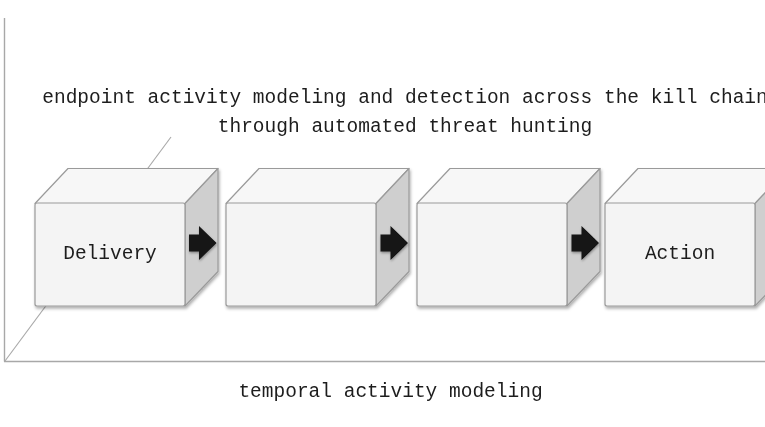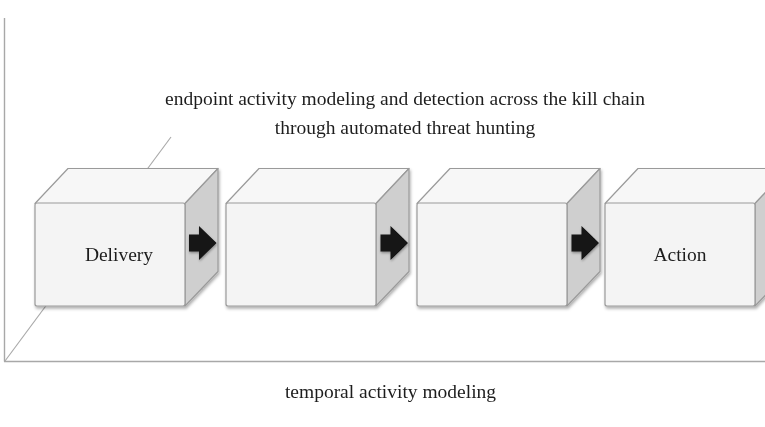--- a/index.html
+++ b/index.html
@@ -6,21 +6,21 @@
     margin: 0;
     padding: 0;
     background: #ffffff;
   }
   .canvas {
     position: relative;
     width: 765px;
     height: 409px;
     background: #ffffff;
     overflow: hidden;
-    font-family: Liberation Serif, serif;
+    font-family: Liberation Mono, monospace;
     color: #1d1d1d;
   }
   svg.shapes {
     position: absolute;
     left: 0;
     top: 0;
   }
   .face {
     stroke: #9a9a9a;
     stroke-width: 1.2;
@@ -53,21 +53,21 @@
     width: 150px;
     height: 103px;
     display: flex;
     align-items: center;
     justify-content: center;
     text-align: center;
     font-size: 19.5px;
     line-height: 25px;
     white-space: pre-line;
   }
-  .box-label.b1 { left: 44px; }
+  .box-label.b1 { left: 35px; }
   .box-label.b2 { left: 226px; }
   .box-label.b3 { left: 417px; }
   .box-label.b4 { left: 605px; }
   .x-axis-label {
     position: absolute;
     left: 8px;
     top: 379px;
     width: 765px;
     text-align: center;
     font-size: 19.5px;

